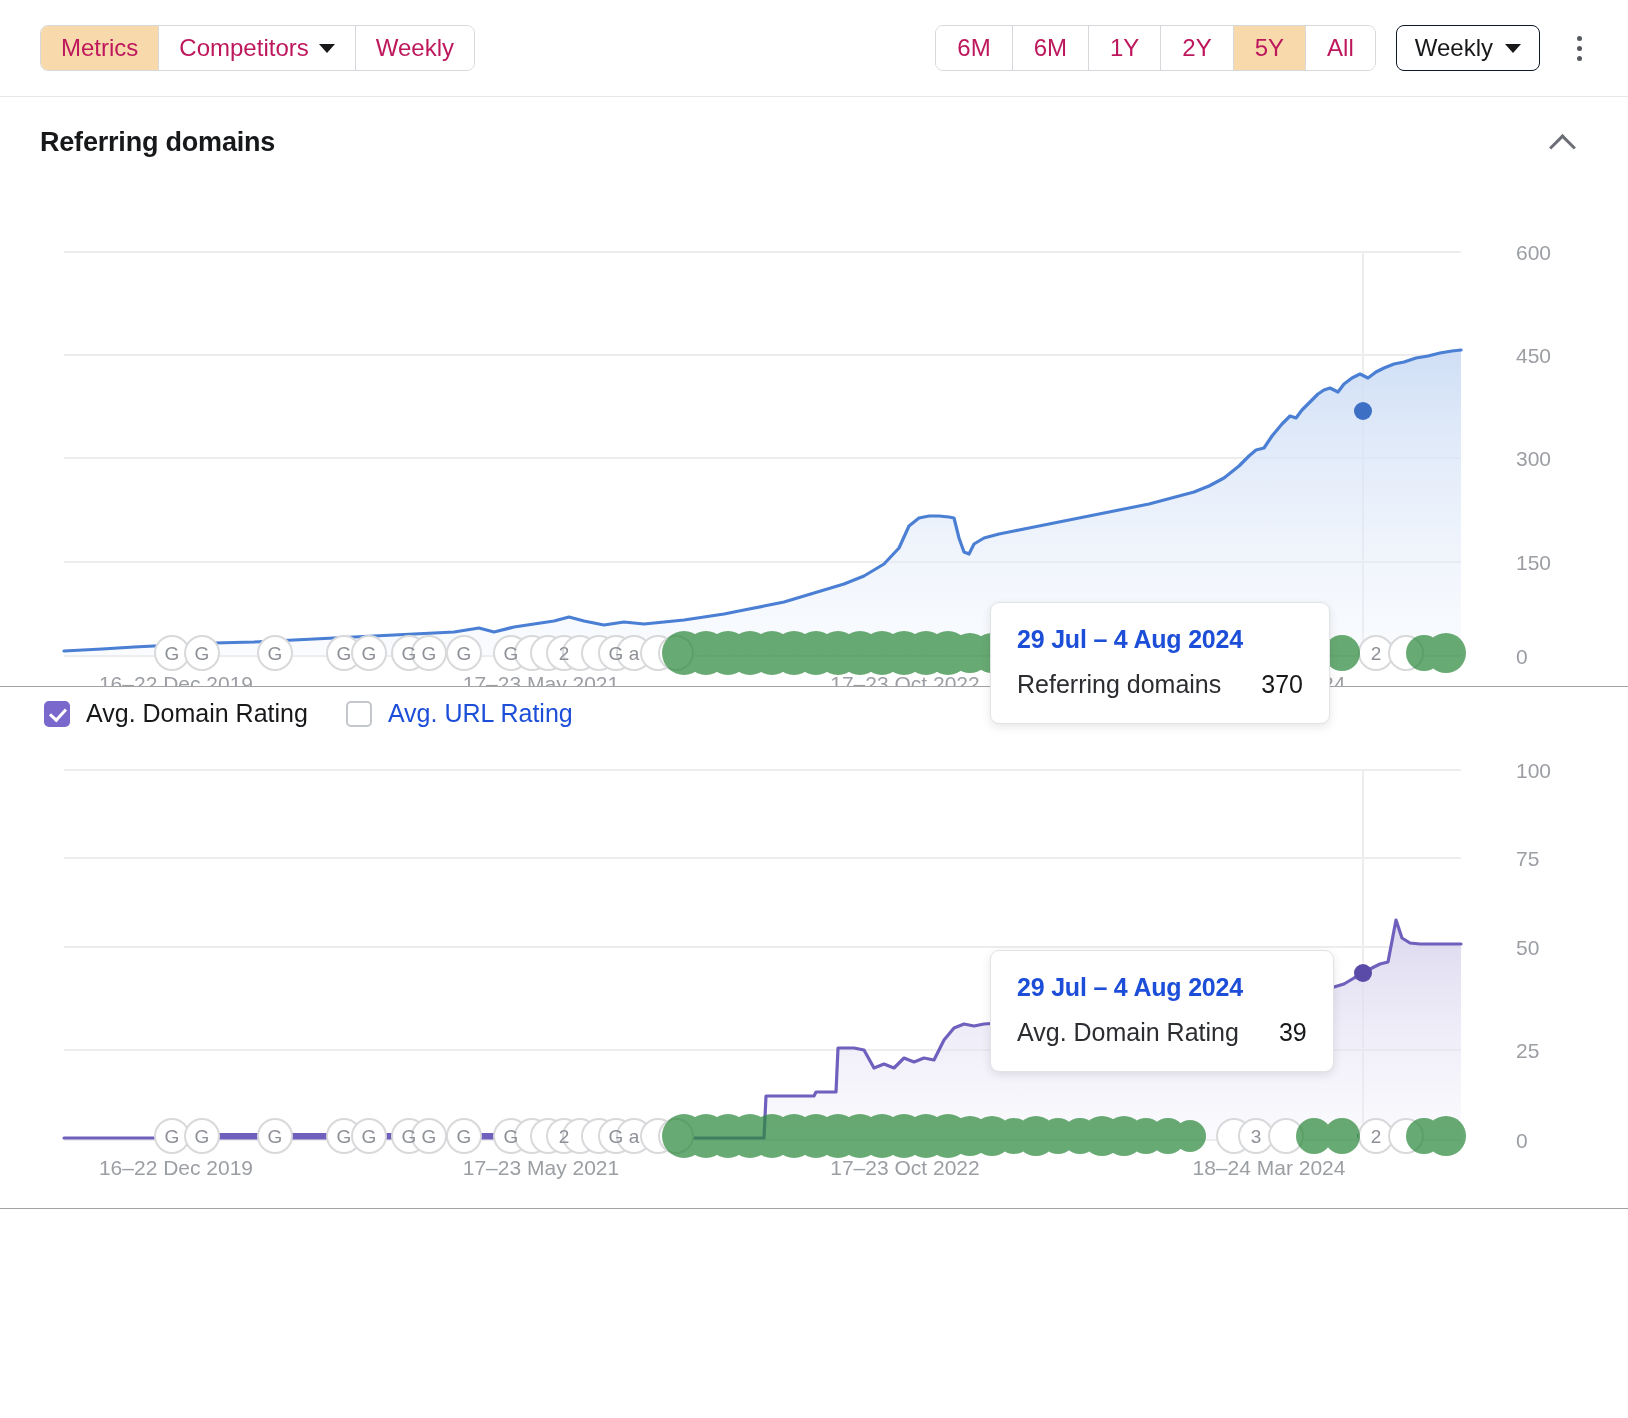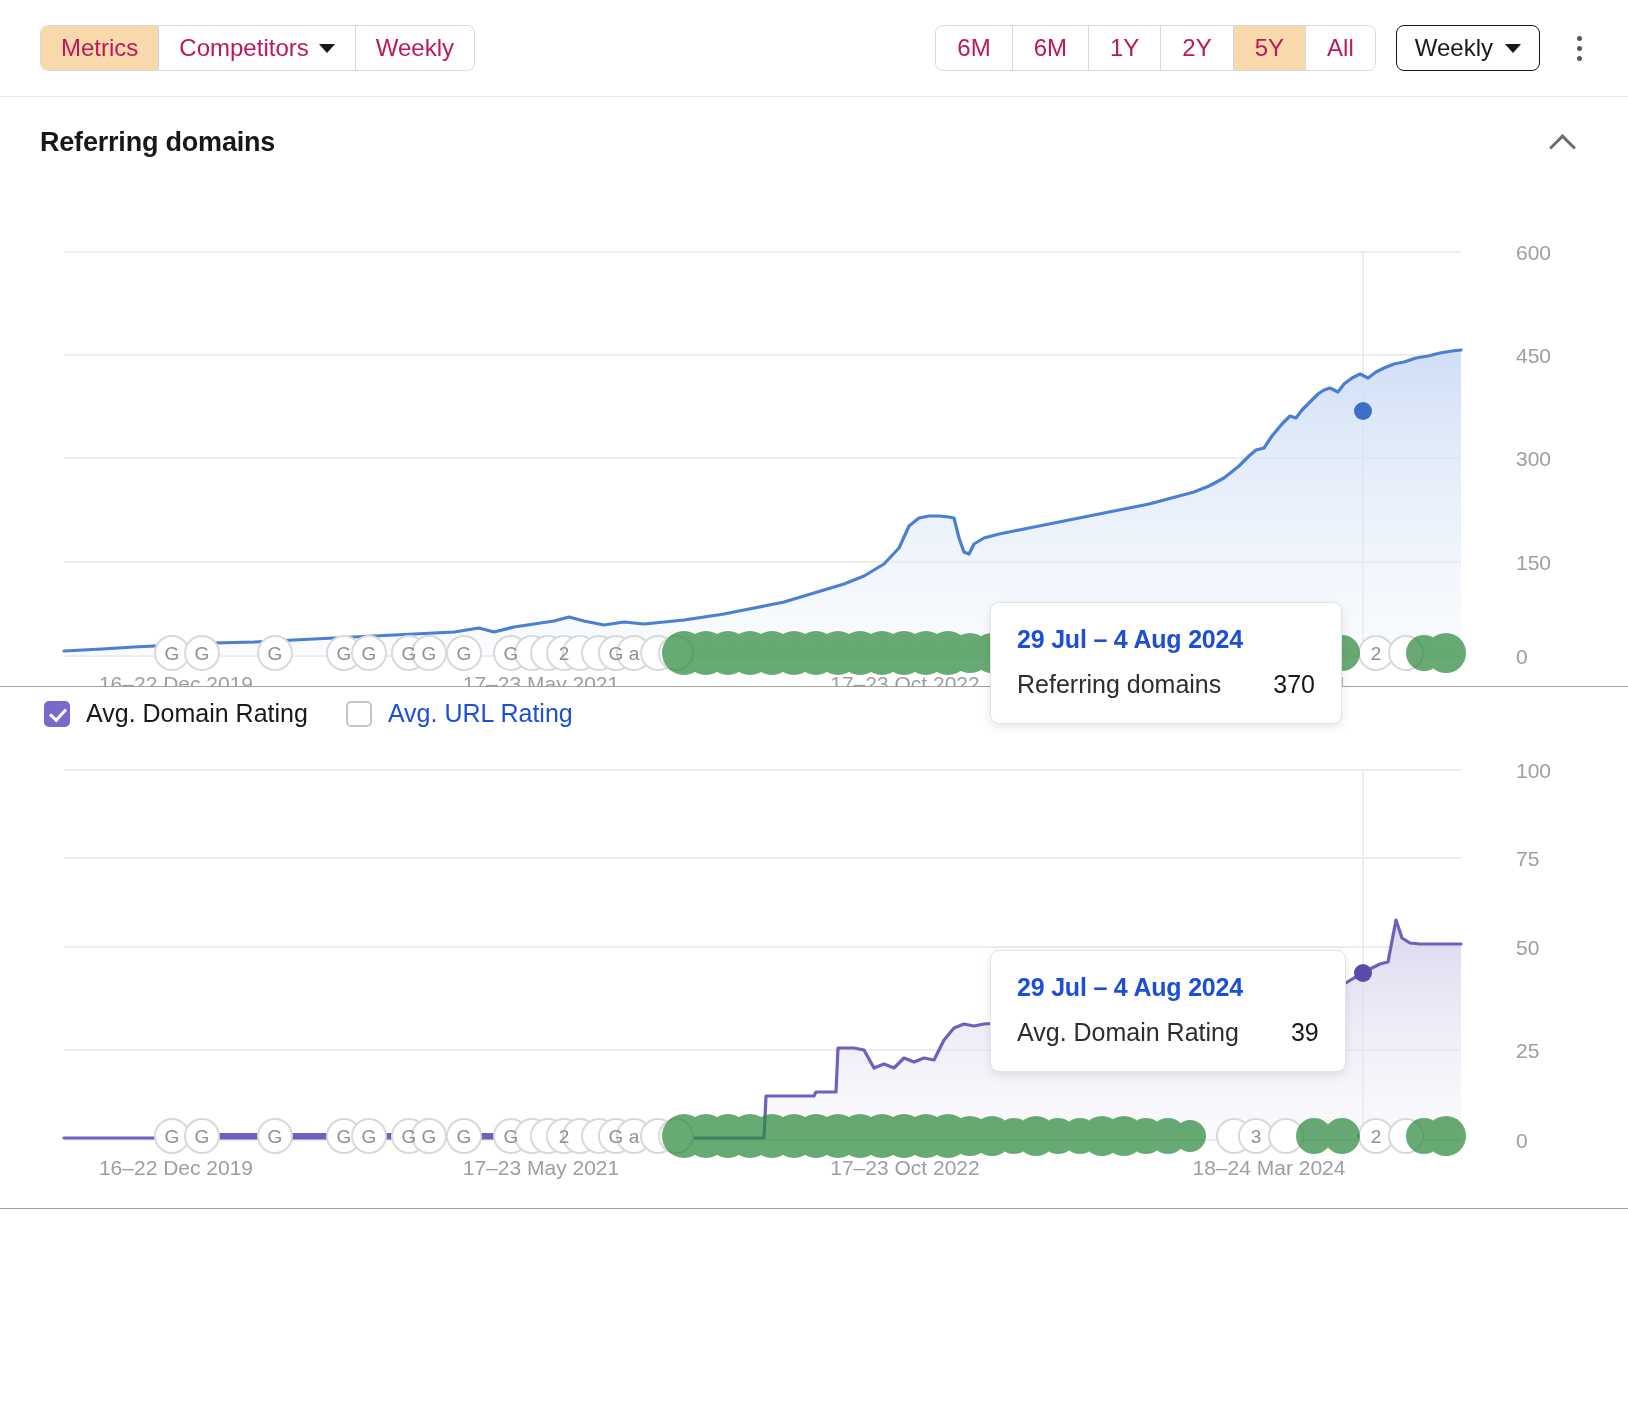--- a/index.html
+++ b/index.html
@@ -115,21 +115,21 @@
     box-shadow: 0 3px 10px rgba(0,0,0,.10);
     padding: 22px 26px 24px 26px;
     min-width: 332px;
   }
   .tt-title { font-size: 25px; font-weight: bold; color: #1d4ed8; letter-spacing: -0.2px; }
   .tt-row {
     display: flex; align-items: baseline; justify-content: space-between;
     margin-top: 16px; gap: 40px;
   }
   .tt-name { font-size: 25px; color: #2b2d30; }
-  .tt-val { font-size: 25px; color: #17181a; margin-left: 12px; }
+  .tt-val { font-size: 25px; color: #17181a; }
 </style>
 </head>
 <body>
 
 <div class="page">
 
   <div class="toolbar">
     <div class="seg">
       <div class="seg-btn active">
         <span>Metrics</span>

